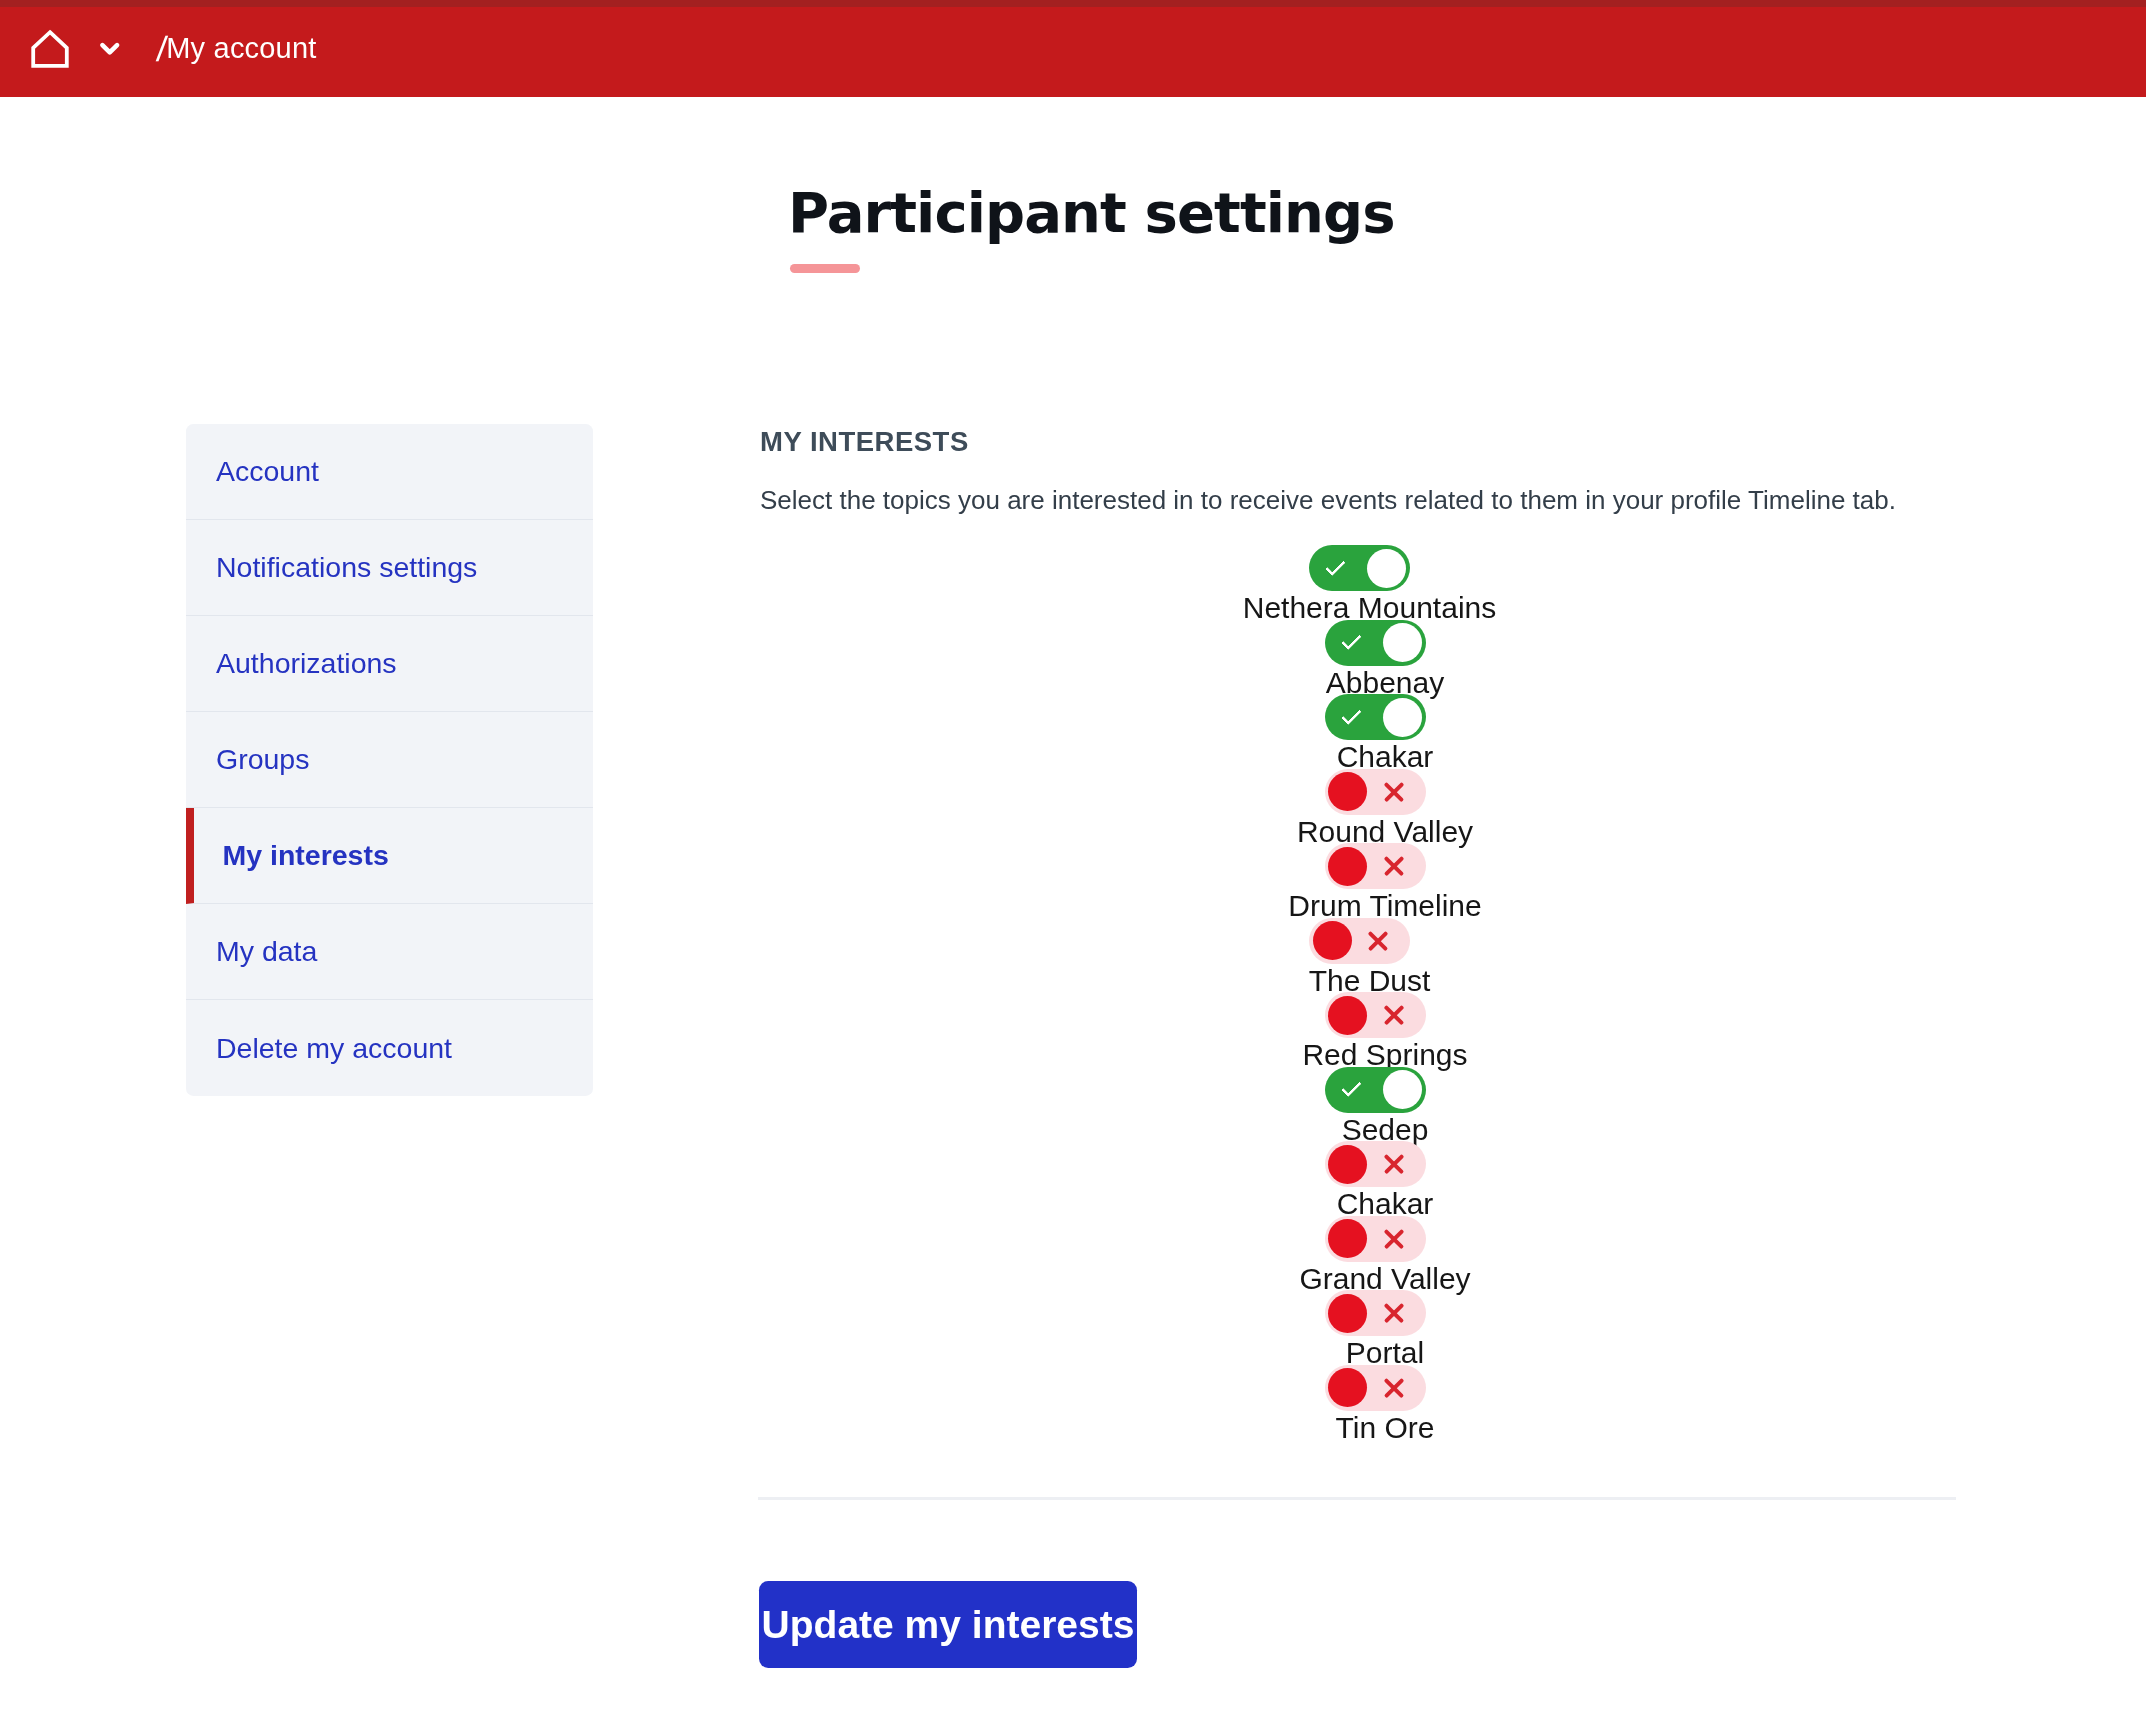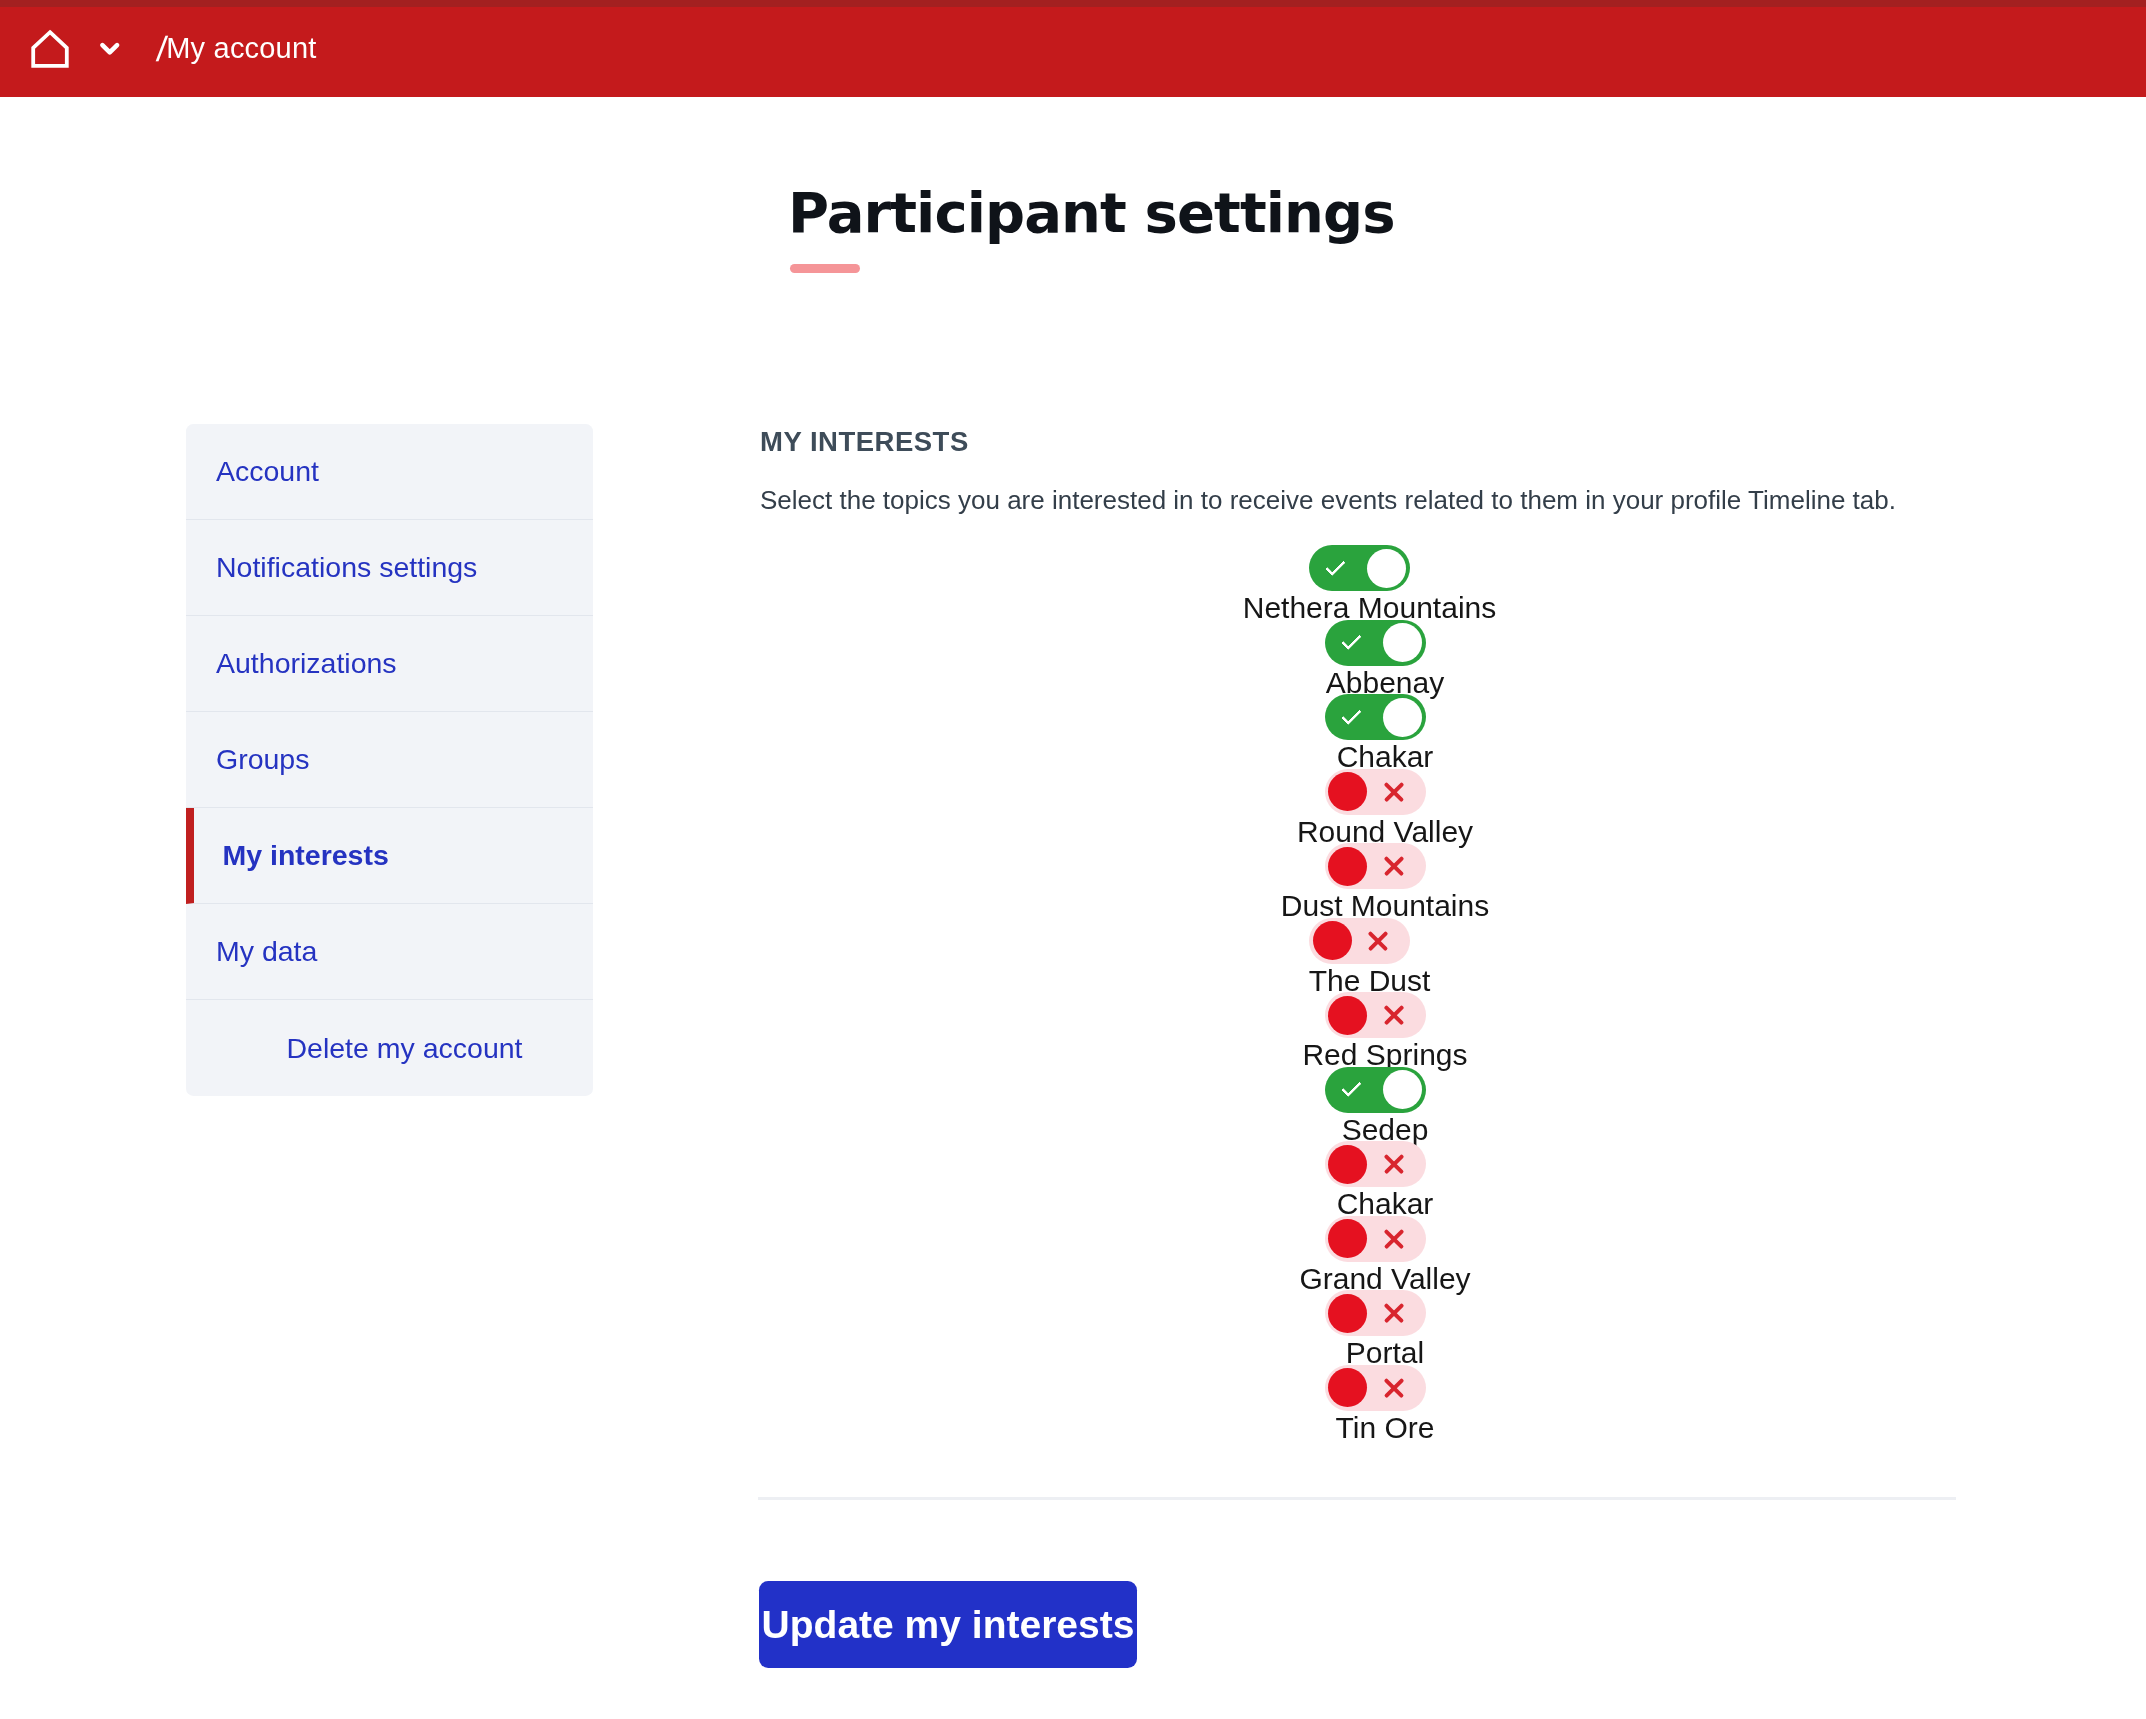--- a/index.html
+++ b/index.html
@@ -52,21 +52,21 @@
   
   .sidebar{
     position:absolute;left:186px;top:424px;width:407px;
     background:var(--c-sidebar-bg);border-radius:7.3px;overflow:hidden;
   }
   .side-item{
     height:96px;display:flex;align-items:center;
     padding-left:30px;cursor:pointer;
     border-bottom:1.8px solid var(--c-sidebar-border);
   }
-  .side-item:last-child{border-bottom:none;justify-content:center;}
+  .side-item:last-child{border-bottom:none;}
   .side-item span{color:var(--c-link-blue);font-size:28.5px;}
   .side-item.active{border-left:8.3px solid var(--c-accent-red);padding-left:28.5px;}
   .side-item.active span{font-weight:bold;}
   
   .section-heading{
     position:absolute;left:760px;top:426px;
     font-size:27.5px;font-weight:bold;color:#3e4c59;letter-spacing:0.5px;
   }
   .section-desc{
     position:absolute;left:760px;top:485px;
@@ -182,21 +182,21 @@
         <span class="x-icon"></span>
         <span class="knob"></span>
       </div>
       <span class="toggle-label">Round Valley</span>
     </div>
     <div class="toggle-row indent">
       <div class="switch off">
         <span class="x-icon"></span>
         <span class="knob"></span>
       </div>
-      <span class="toggle-label">Dust Mountains</span>
+      <span class="toggle-label">Drum Timeline</span>
     </div>
     <div class="toggle-row">
       <div class="switch off">
         <span class="x-icon"></span>
         <span class="knob"></span>
       </div>
       <span class="toggle-label">The Dust</span>
     </div>
     <div class="toggle-row indent">
       <div class="switch off">

